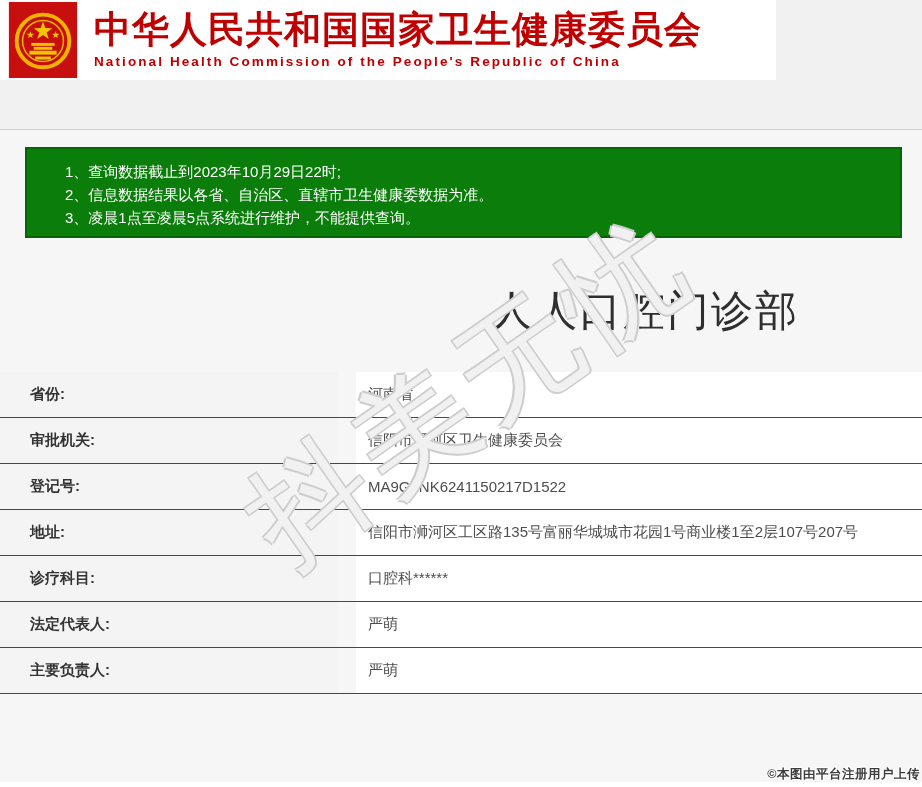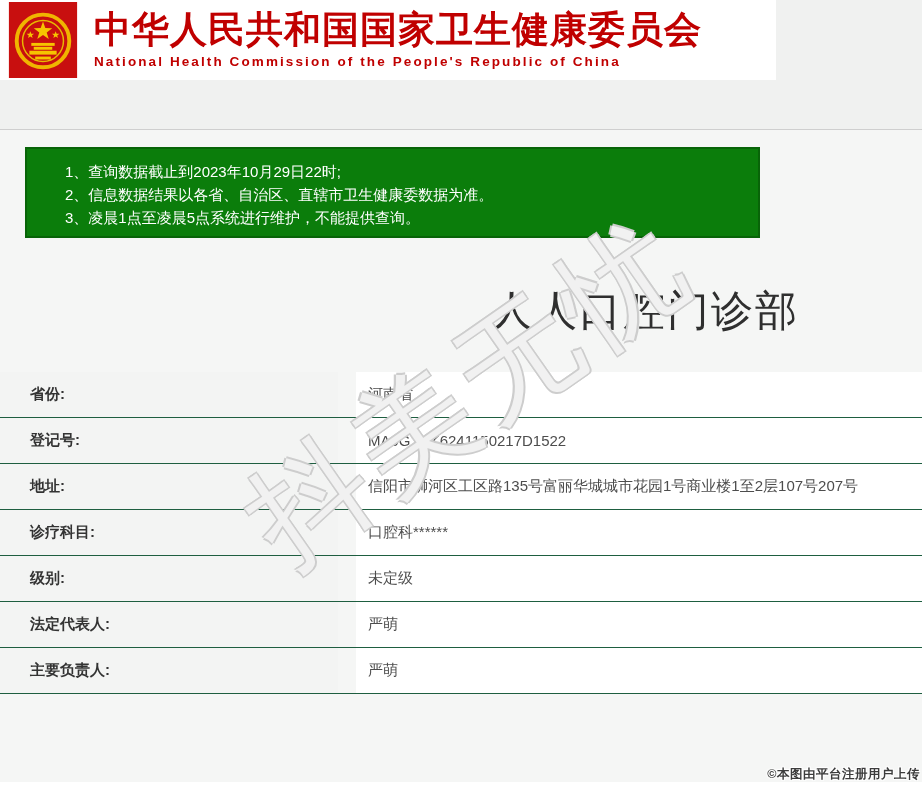--- a/index.html
+++ b/index.html
@@ -18,21 +18,21 @@
   .header-title{
     color:#c00000;font-size:37px;font-weight:bold;letter-spacing:1px;
     line-height:44px;white-space:nowrap;
   }
   .header-subtitle{
     color:#c00000;font-size:13.5px;font-weight:bold;letter-spacing:2.1px;
     margin-top:2px;white-space:nowrap;
   }
   
   .notice{
-    position:absolute;left:25px;top:147px;width:735px;height:91px;box-sizing:border-box;
+    position:absolute;left:25px;top:147px;width:877px;height:91px;box-sizing:border-box;
     background:#0b7d0b;border:2px solid #086408;
     color:#ffffff;font-size:15px;line-height:23px;
     padding:11px 0 0 38px;
   }
   .notice-line{white-space:nowrap;}
   
   .watermark-big{
     position:absolute;left:217px;top:327px;width:500px;height:130px;
     font-size:118px;letter-spacing:8px;white-space:nowrap;line-height:130px;
     color:rgba(255,255,255,0.72);
@@ -102,34 +102,34 @@
 <div class="watermark-big">抖美无忧</div>
 
 <div class="page-title">人人口腔门诊部</div>
 
 <div class="info-table">
   <div class="row row-std">
     <div class="cell-label">省份:</div>
     <div class="cell-value">河南省</div>
   </div>
   <div class="row row-std">
+    <div class="cell-label">审批机关:</div>
+    <div class="cell-value">信阳市浉河区卫生健康委员会</div>
+  </div>
+  <div class="row row-std">
     <div class="cell-label">登记号:</div>
     <div class="cell-value">MA9G1NK6241150217D1522</div>
   </div>
   <div class="row row-std">
     <div class="cell-label">地址:</div>
     <div class="cell-value">信阳市浉河区工区路135号富丽华城城市花园1号商业楼1至2层107号207号</div>
   </div>
   <div class="row row-std">
     <div class="cell-label">诊疗科目:</div>
     <div class="cell-value">口腔科******</div>
-  </div>
-  <div class="row row-std">
-    <div class="cell-label">级别:</div>
-    <div class="cell-value">未定级</div>
   </div>
   <div class="row row-std">
     <div class="cell-label">法定代表人:</div>
     <div class="cell-value">严萌</div>
   </div>
   <div class="row row-std">
     <div class="cell-label">主要负责人:</div>
     <div class="cell-value">严萌</div>
   </div>
 </div>

